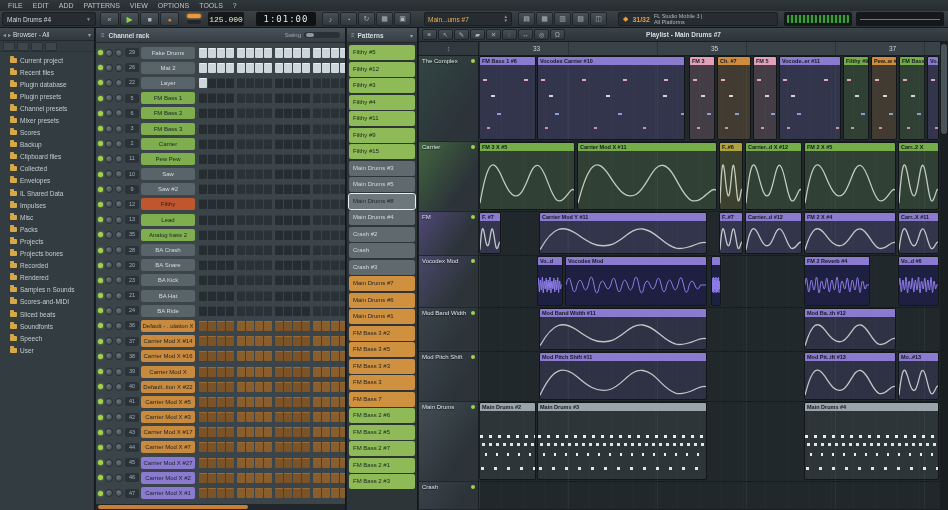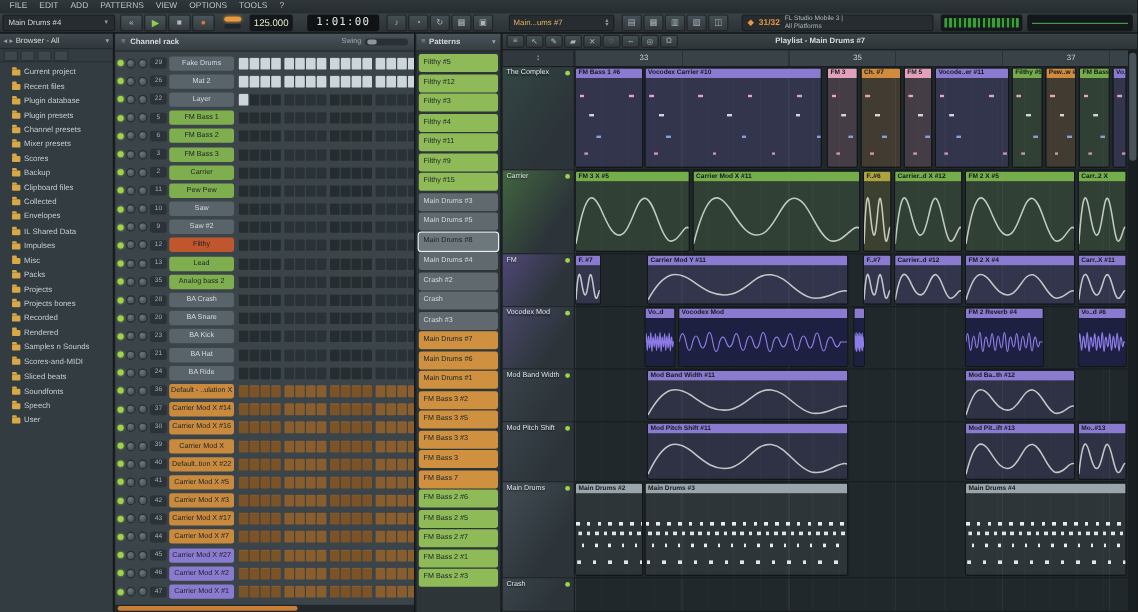--- a/index.html
+++ b/index.html
@@ -12,21 +12,21 @@
 .tb{position:absolute;top:1px;height:14px;}
 .arr-box{left:2px;width:94px;background:#262c2f;border:1px solid #1a1f21;border-radius:2px;display:flex;align-items:center;justify-content:space-between;padding:0 4px;font-size:6.5px;color:#cfd8dc;}
 .tri{font-size:5px;color:#8d989e;}
 .transport{left:100px;display:flex;gap:1px;}
 .tbtn{width:19px;height:14px;background:linear-gradient(#4a5459,#343c40);border:1px solid #20262a;border-radius:2px;color:#aeb9be;font-size:7px;display:flex;align-items:center;justify-content:center;}
 .tbtn.play{color:#8ed04e;font-size:8px;}
 .tbtn.rec{color:#e0763a;}
 .mode-switch{left:184px;width:20px;display:flex;flex-direction:column;justify-content:center;gap:2px;align-items:center;}
 .mode-dot{width:14px;height:4px;border-radius:2px;background:#20262a;}
 .mode-dot.on{background:#e89a3c;box-shadow:0 0 3px #e89a3c;}
-.tempo-box{left:208px;width:36px;background:#14181a;border-radius:2px;color:#e4ebc8;font-family:Liberation Sans, sans-serif;font-size:8px;display:flex;align-items:center;justify-content:center;}
+.tempo-box{left:208px;width:36px;background:#14181a;border-radius:2px;color:#e4ebc8;font-family:Liberation Mono, monospace;font-size:8px;display:flex;align-items:center;justify-content:center;}
 .lcd{left:256px;width:60px;background:#101314;border-radius:2px;color:#dfe7ea;font-family:"DejaVu Sans Mono",monospace;font-size:9px;letter-spacing:1px;display:flex;align-items:center;justify-content:center;}
 .icons-a{left:322px;display:flex;gap:1px;}
 .ico-btn{width:17px;height:14px;background:linear-gradient(#454f54,#32393d);border:1px solid #20262a;border-radius:2px;color:#a9b5ba;font-size:7px;display:flex;align-items:center;justify-content:center;}
 .pattern-box{left:424px;width:88px;background:#262c2f;border:1px solid #1a1f21;border-radius:2px;display:flex;align-items:center;justify-content:space-between;padding:0 3px;font-size:6.5px;color:#e8b15c;}
 .steppers{display:flex;flex-direction:column;font-size:4.5px;line-height:4.5px;color:#8d989e;}
 .view-toggles{left:518px;display:flex;gap:1px;}
 .hint-panel{left:618px;width:160px;background:#262c2f;border:1px solid #1a1f21;border-radius:2px;display:flex;align-items:center;gap:4px;padding:0 4px;}
 .hint-ico{color:#e89a3c;font-size:7px;}
 .hint-val{color:#e89a3c;font-size:7px;font-weight:bold;}
 .hint-lines{display:flex;flex-direction:column;line-height:6px;}

